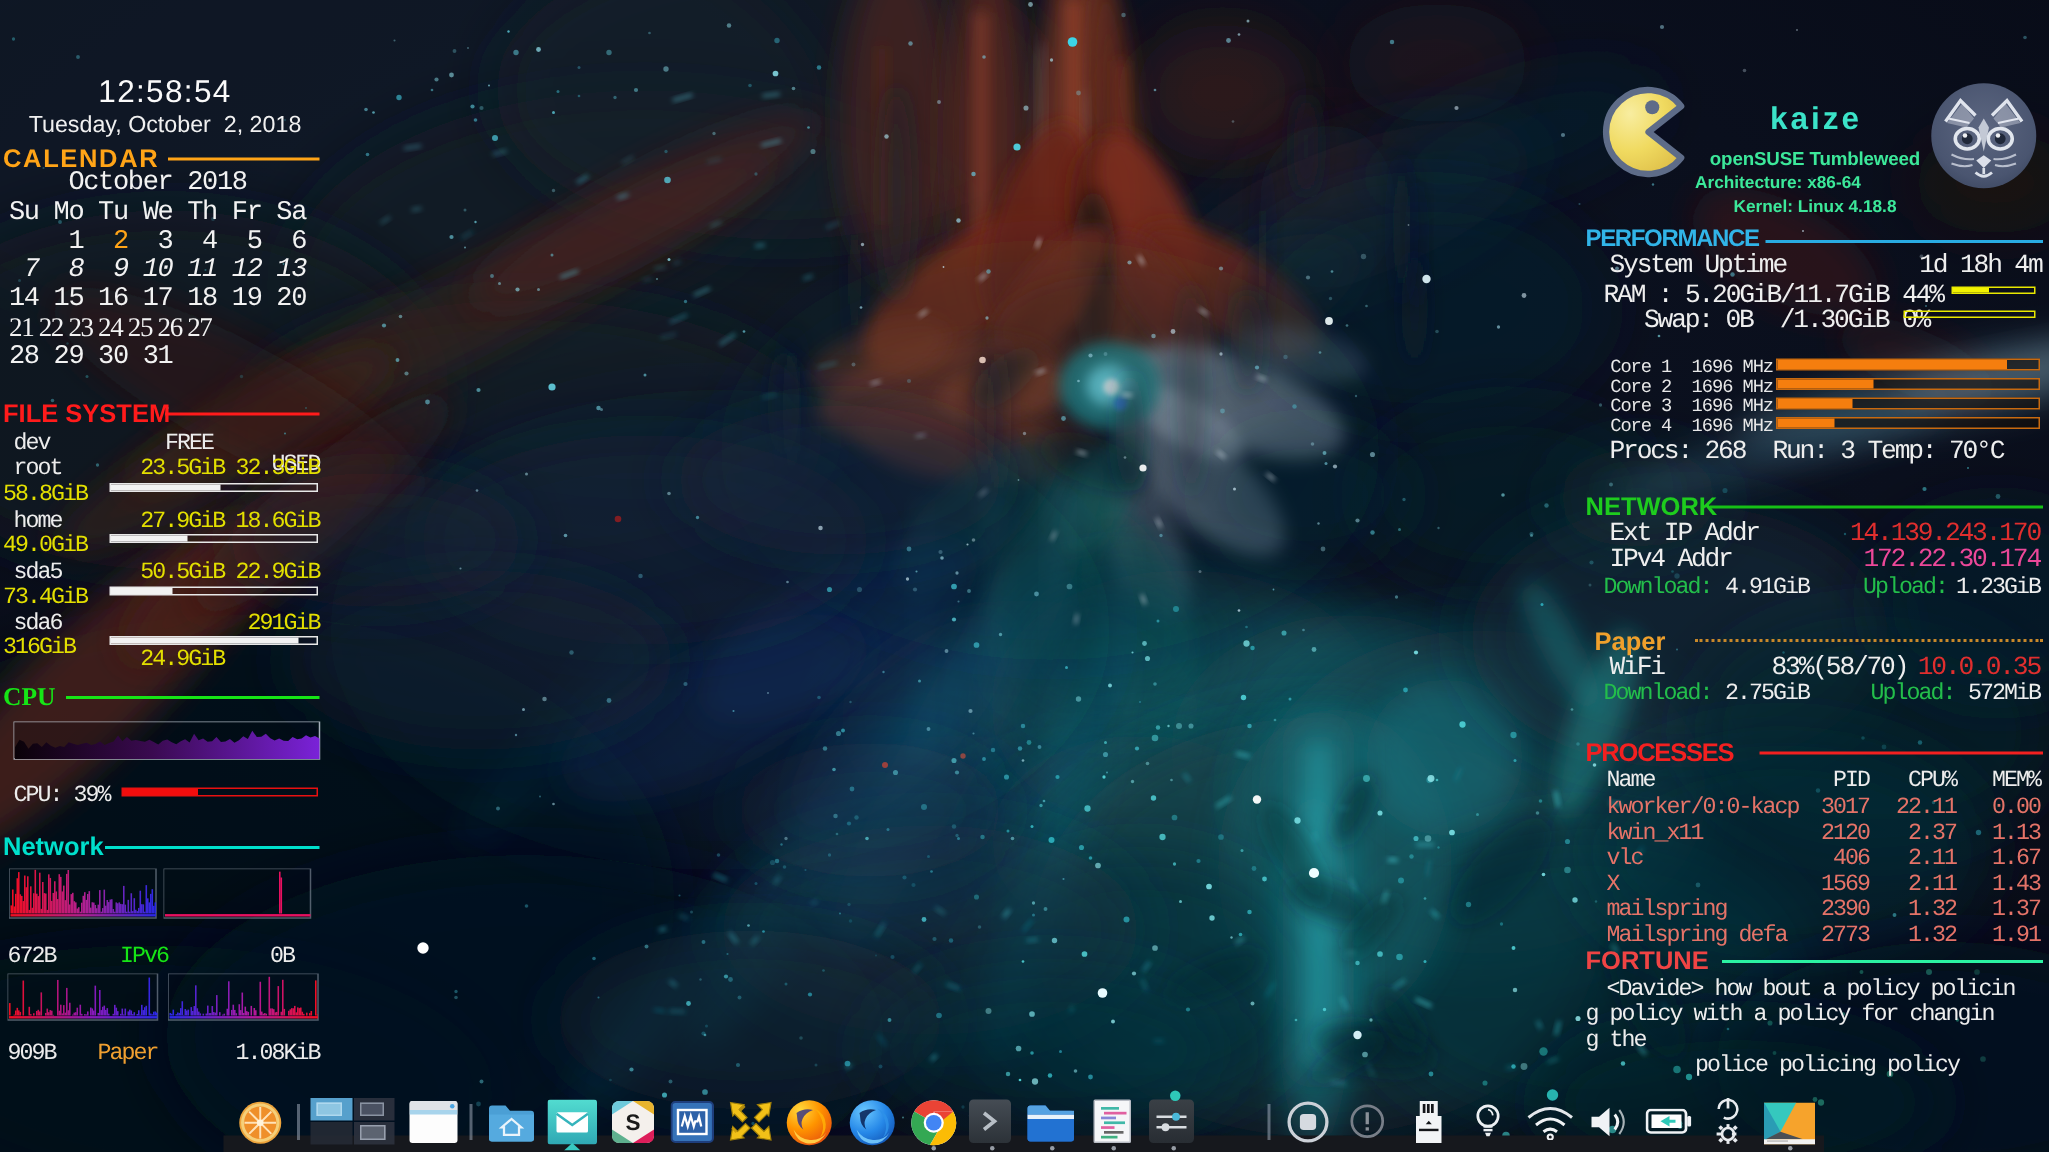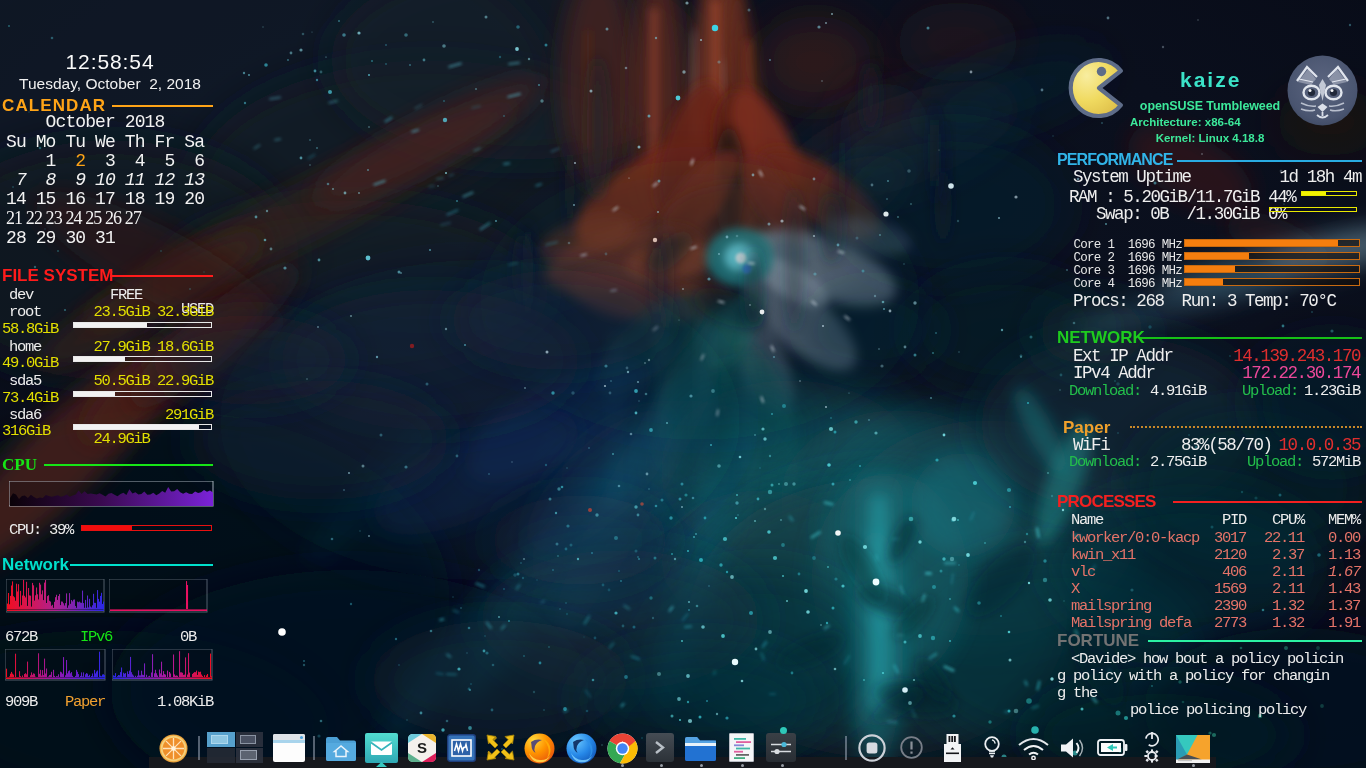--- a/index.html
+++ b/index.html
@@ -1280,34 +1280,34 @@
       <div class="t m15" style="top:528.7px;right:120.0px;color:#E57368;">3017</div>
       <div class="t m15" style="top:528.7px;right:62.0px;color:#E57368;">22.11</div>
       <div class="t m15" style="top:528.7px;right:6.0px;color:#E57368;">0.00</div>
       <div class="t m15" style="top:545.7px;left:1071.0px;color:#E57368;">kwin_x11</div>
       <div class="t m15" style="top:545.7px;right:120.0px;color:#E57368;">2120</div>
       <div class="t m15" style="top:545.7px;right:62.0px;color:#E57368;">2.37</div>
       <div class="t m15" style="top:545.7px;right:6.0px;color:#E57368;">1.13</div>
       <div class="t m15" style="top:562.7px;left:1071.0px;color:#E57368;">vlc</div>
       <div class="t m15" style="top:562.7px;right:120.0px;color:#E57368;">406</div>
       <div class="t m15" style="top:562.7px;right:62.0px;color:#E57368;">2.11</div>
-      <div class="t m15" style="top:562.7px;right:6.0px;color:#E57368;font-style:italic;">1.67</div>
+      <div class="t m15" style="top:562.7px;right:6.0px;color:#E57368;">1.67</div>
       <div class="t m15" style="top:579.7px;left:1071.0px;color:#E57368;">X</div>
       <div class="t m15" style="top:579.7px;right:120.0px;color:#E57368;">1569</div>
       <div class="t m15" style="top:579.7px;right:62.0px;color:#E57368;">2.11</div>
       <div class="t m15" style="top:579.7px;right:6.0px;color:#E57368;">1.43</div>
       <div class="t m15" style="top:596.7px;left:1071.0px;color:#E57368;">mailspring</div>
       <div class="t m15" style="top:596.7px;right:120.0px;color:#E57368;">2390</div>
       <div class="t m15" style="top:596.7px;right:62.0px;color:#E57368;">1.32</div>
       <div class="t m15" style="top:596.7px;right:6.0px;color:#E57368;">1.37</div>
       <div class="t m15" style="top:613.7px;left:1071.0px;color:#E57368;">Mailspring defa</div>
       <div class="t m15" style="top:613.7px;right:120.0px;color:#E57368;">2773</div>
       <div class="t m15" style="top:613.7px;right:62.0px;color:#E57368;">1.32</div>
       <div class="t m15" style="top:613.7px;right:6.0px;color:#E57368;">1.91</div>
-      <div class="t h17" style="top:631.2px;left:1057.0px;color:#737373;">FORTUNE</div>
+      <div class="t h17" style="top:631.2px;left:1057.0px;color:#ef4444;">FORTUNE</div>
       <div class="ln" style="left:1148px;top:640px;width:214px;background:#2BF2A2;"></div>
       <div class="t m15" style="top:650.2px;left:1071.0px;color:#EDEDED;">&lt;Davide&gt; how bout a policy policin</div>
       <div class="t m15" style="top:667.2px;left:1057.0px;color:#EDEDED;">g policy with a policy for changin</div>
       <div class="t m15" style="top:684.2px;left:1057.0px;color:#EDEDED;">g the</div>
       <div class="t m15" style="top:701.2px;left:1130.0px;color:#EDEDED;">police policing policy</div>
     </div>
 <div id="dk">
       <div style="position:absolute;left:149px;top:757px;width:1067px;height:11px;background:#16181d;"></div>
       <svg style="position:absolute;left:159px;top:734px;" width="29" height="29" viewBox="0 0 29 29">
 <circle cx="14.5" cy="14.5" r="14" fill="#eda43c"></circle>

